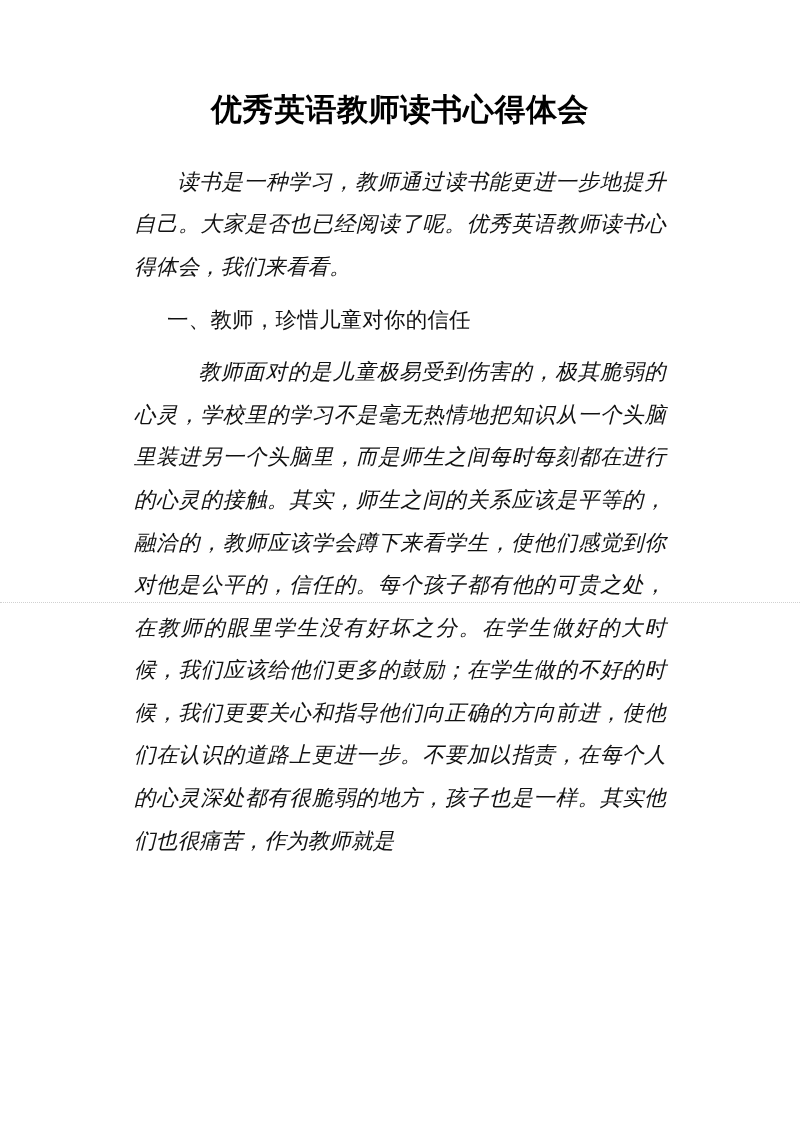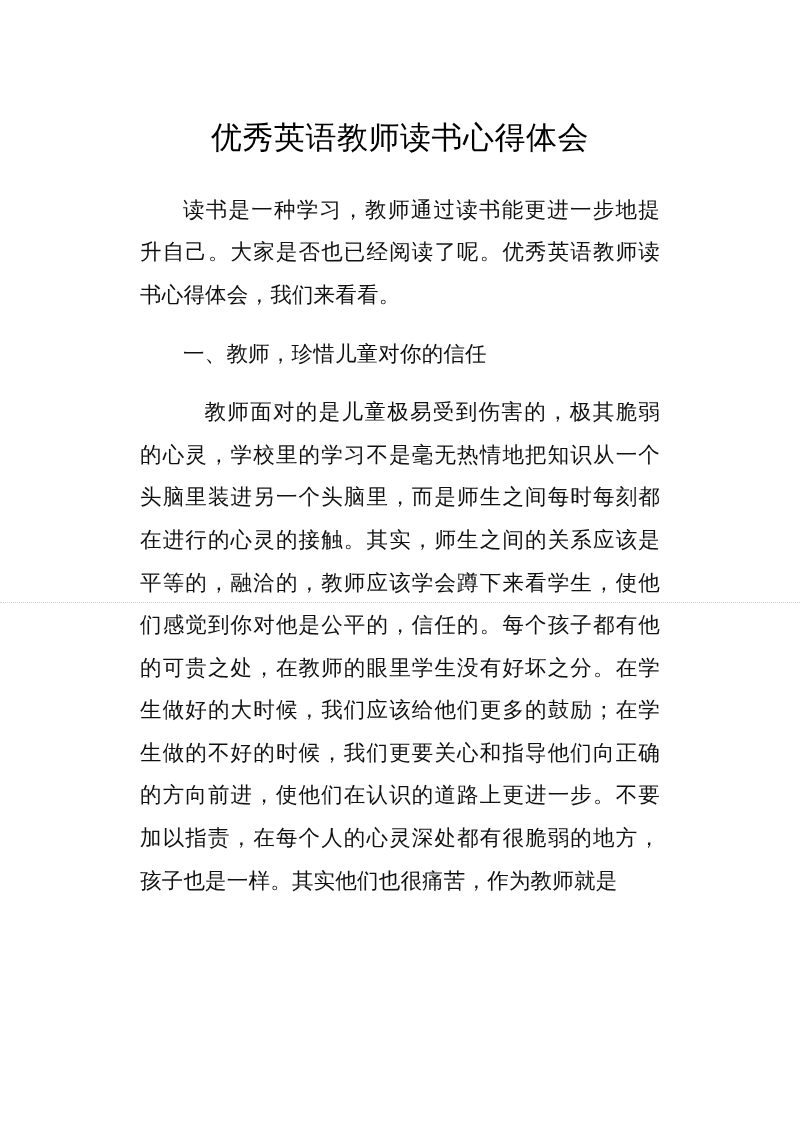--- a/index.html
+++ b/index.html
@@ -33,57 +33,58 @@
 
   .content {
     position: absolute;
     left: 124px;
     top: 0;
     width: 552px;
   }
 
   .doc-title {
     font-size: 31px;
-    font-weight: normal;
+    font-weight: bold;
     text-align: center;
     letter-spacing: 0.5px;
     line-height: 1.25;
     margin: 0;
-    padding-top: 118px;
+    padding-top: 90px;
     color: #000000;
     font-family: "DejaVu Serif", "Liberation Serif", serif;
   }
 
   .para {
     font-size: 21.5px;
     line-height: 42.6px;
-    margin: 16px;
+    margin: 10px;
     text-align: justify;
     text-justify: inter-ideograph;
     letter-spacing: 0.2px;
     color: #111111;
     white-space: pre-wrap;
+    font-style: italic;
   }
 
   .para.first {
     margin-top: 32px;
   }
 
   .para.indent-2 {
     text-indent: 2em;
   }
 
   .para.indent-3 {
     text-indent: 3em;
   }
 
   .heading-line {
     font-size: 21.5px;
     line-height: 42.6px;
-    margin: 16px;
+    margin: 0;
     text-indent: 2em;
     letter-spacing: 0.2px;
     color: #111111;
   }
 </style>
 </head>
 <body>
 
 <div class="page">
 

